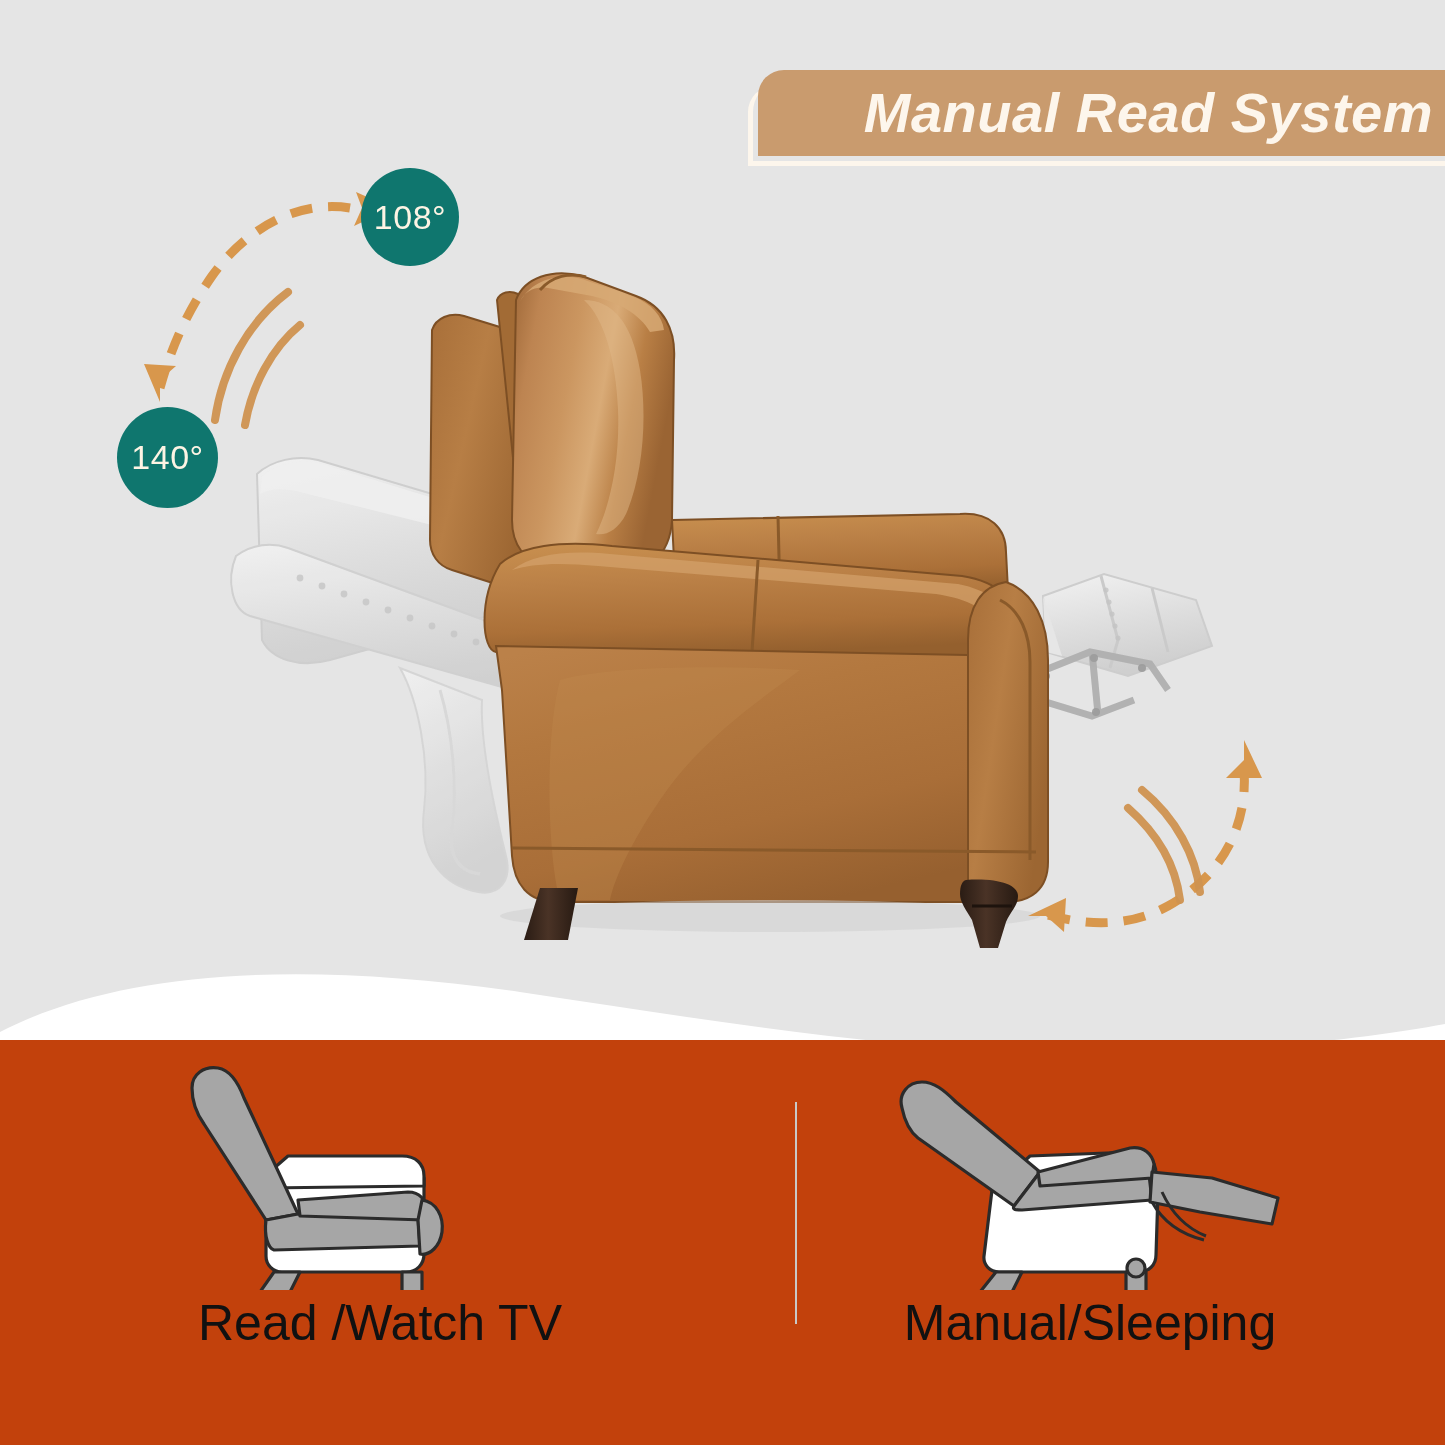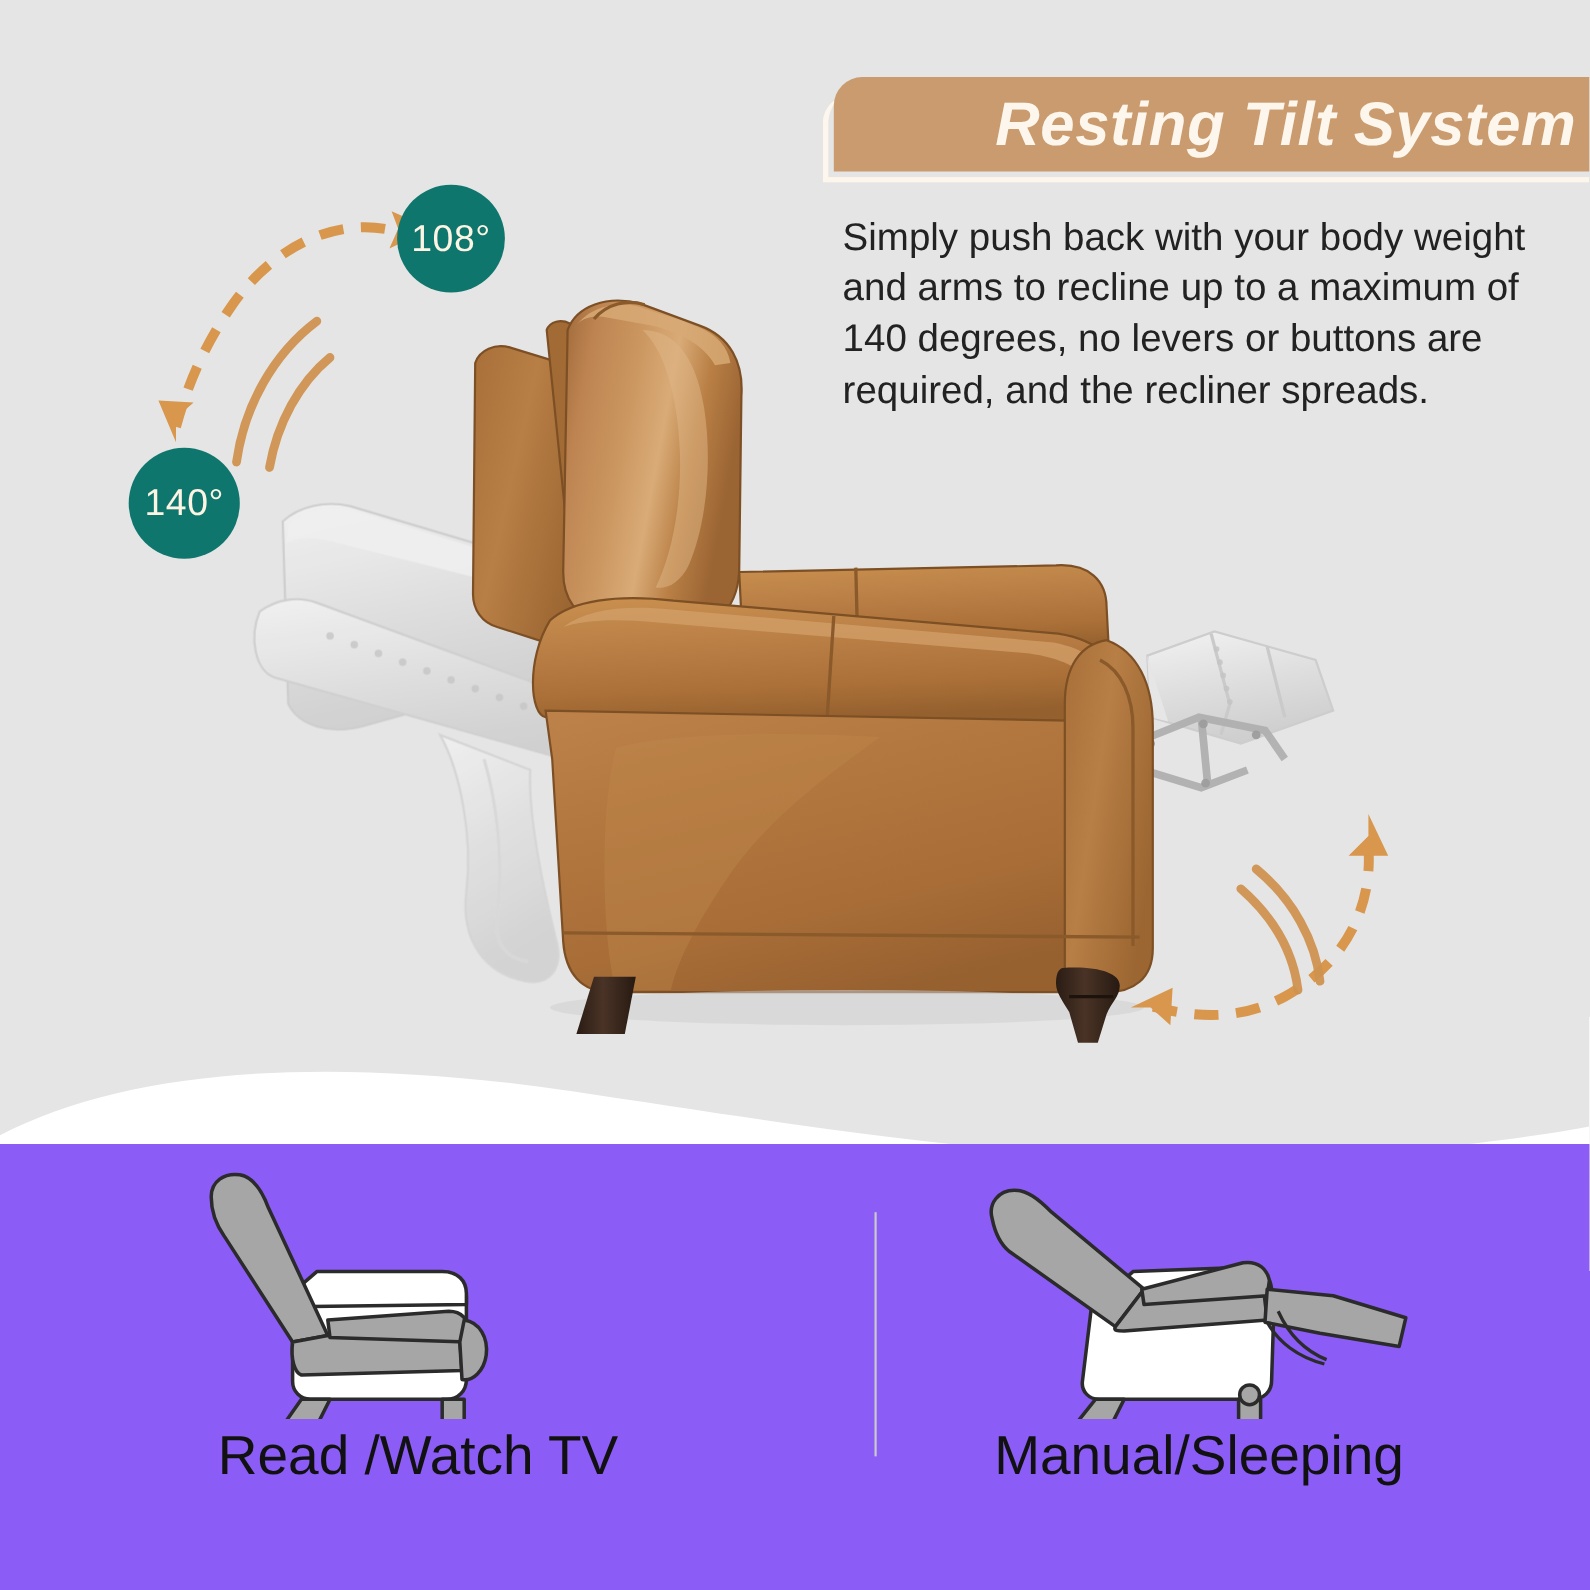--- a/index.html
+++ b/index.html
@@ -106,21 +106,21 @@
     position: absolute;
     left: 0; top: 0;
     width: 1445px; height: 1070px;
   }
 
   
   .bottom {
     position: absolute;
     left: 0; top: 1040px;
     width: 1445px; height: 405px;
-    background: #8b5cf6;
+    background: #c2410c;
   }
   .bottom-divider {
     position: absolute;
     left: 795px; top: 62px;
     width: 2px; height: 222px;
     background: #c9c9c9;
   }
   .mode {
     position: absolute;
     top: 20px;
@@ -322,25 +322,24 @@
     <div class="badge badge-108">
       <span>108°</span>
     </div>
     <div class="badge badge-140">
       <span>140°</span>
     </div>
 
     <div class="banner-wrap">
       <div class="banner-rule"></div>
       <div class="banner">
-        <span class="banner-title">Resting Tilt System</span>
+        <span class="banner-title">Manual Read System</span>
       </div>
     </div>
 
-    <p class="description">Simply push back with your body weight and arms to recline up to a maximum of 140 degrees, no levers or buttons are required, and the recliner spreads.</p>
 
     <svg class="scene-wave" viewBox="0 0 1445 130" preserveAspectRatio="none">
       <path d="M0 92 C120 30 300 20 520 52 C760 88 960 122 1180 112 C1290 107 1380 96 1445 84 L1445 130 L0 130 Z" fill="#ffffff"></path>
     </svg>
   </div>
 
   <div class="bottom">
     <div class="bottom-divider"></div>
 
     <div class="mode mode-left">

